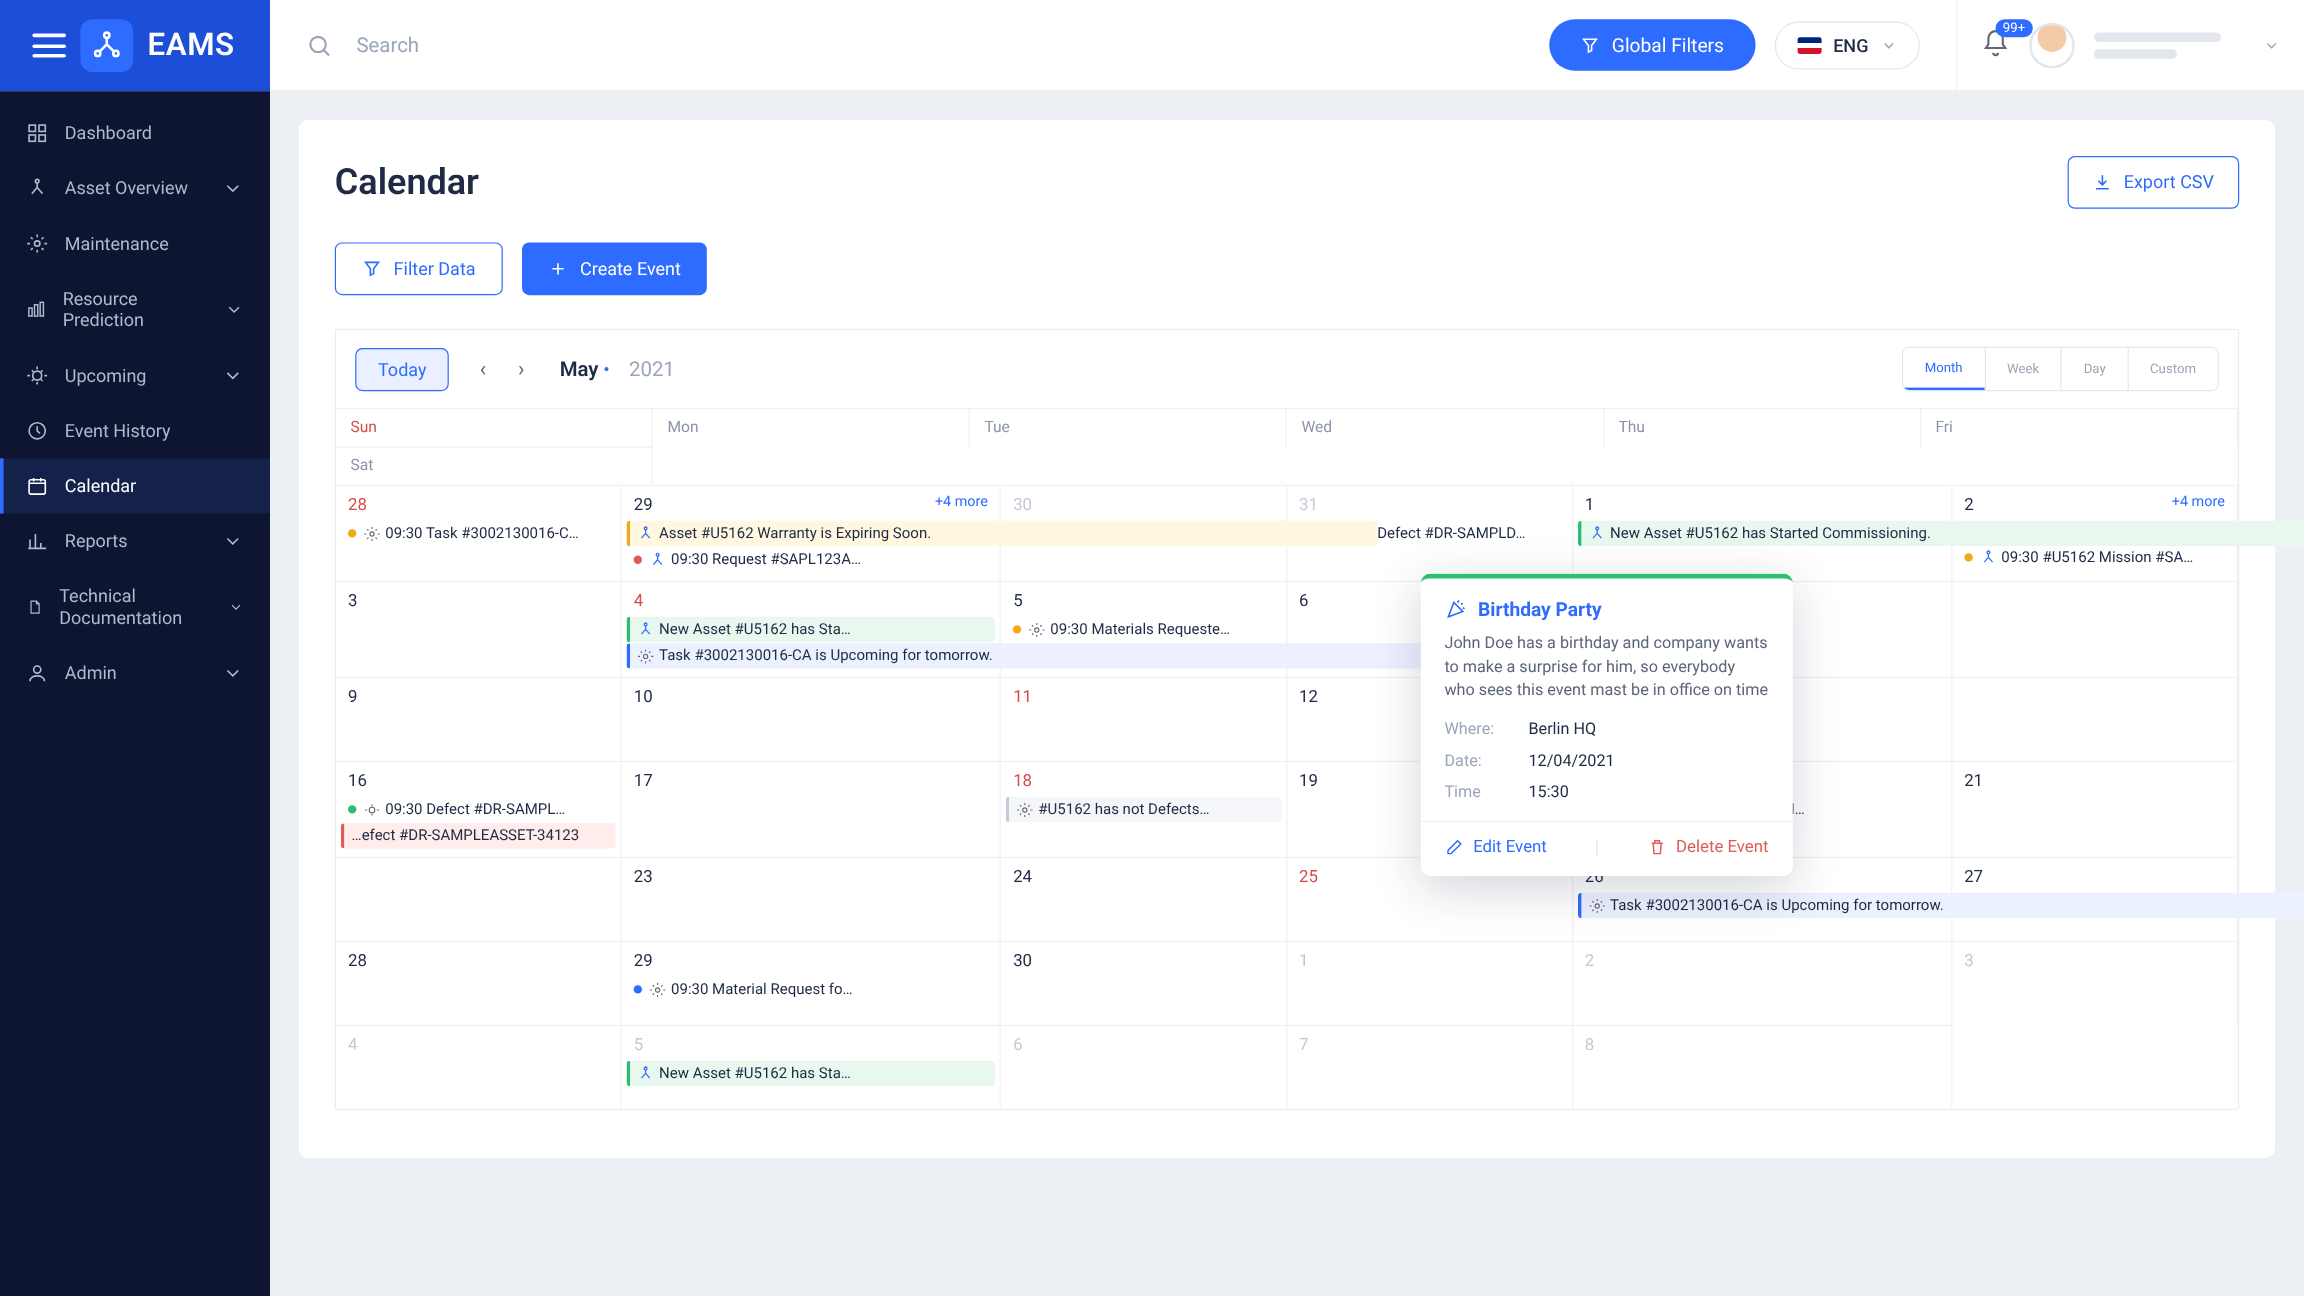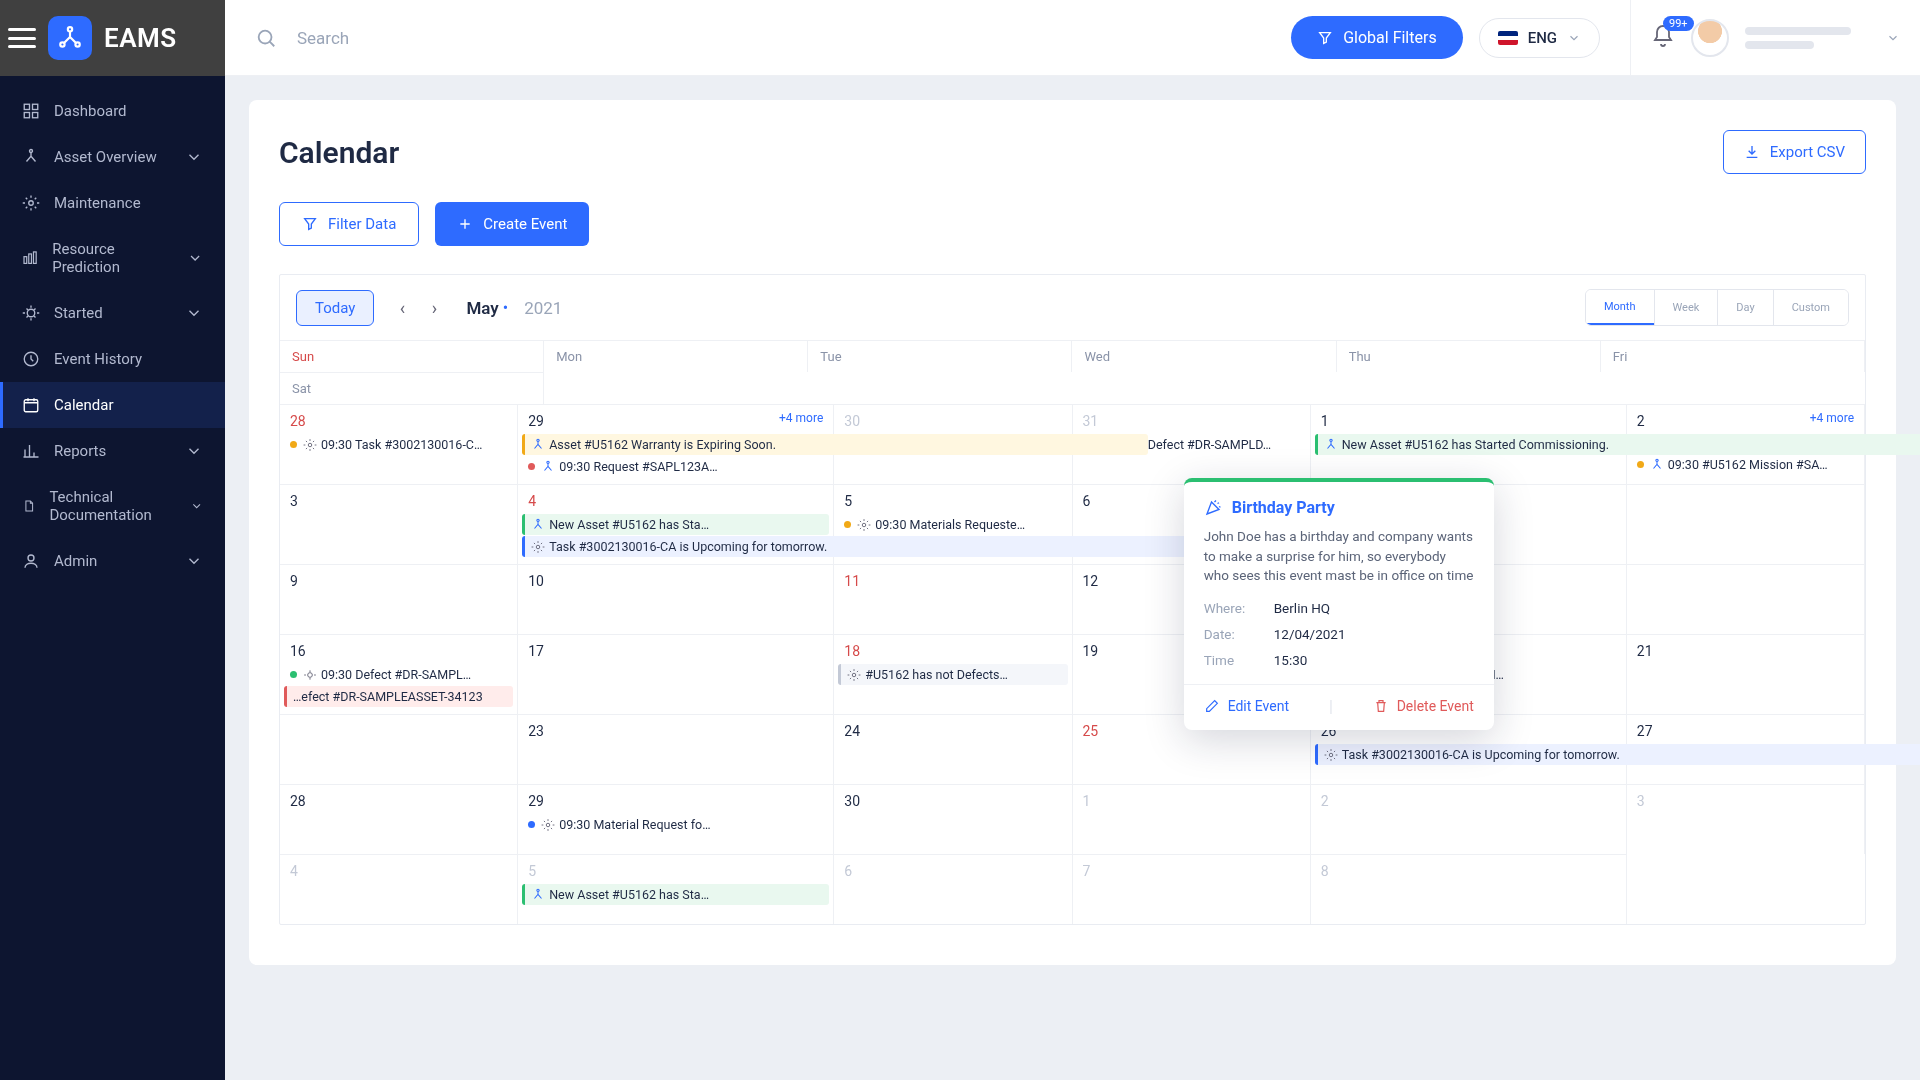--- a/index.html
+++ b/index.html
@@ -1,20 +1,20 @@
 <!DOCTYPE html>
 <html><head>
 <meta charset="utf-8">
 <style>
 * { margin:0; padding:0; box-sizing:border-box; font-family: -apple-system, BlinkMacSystemFont, "Segoe UI", Roboto, sans-serif; }
 body { background:#eceff4; width:1920px; height:1080px; overflow:hidden; color:#1f2a44; }
 
 
 .topbar { position:absolute; left:0; top:0; right:0; height:76px; display:flex; align-items:center; }
-.brand { width:225px; height:76px; background:#404040; display:flex; align-items:center; gap:12px; padding:0 8px; }
+.brand { width:225px; height:76px; background:#1d4ed8; display:flex; align-items:center; gap:12px; padding:0 27px; }
 .hamburger { width:28px; height:20px; display:flex; flex-direction:column; justify-content:space-between; cursor:pointer; }
 .hamburger span { display:block; height:3px; background:#fff; border-radius:2px; }
 .logo { width:44px; height:44px; background:#2e6bff; border-radius:10px; display:flex; align-items:center; justify-content:center; }
 .logo svg { width:26px; height:26px; }
 .brand-name { color:#fff; font-size:26px; font-weight:600; letter-spacing:.5px; }
 
 .searchbar { flex:1; height:76px; background:#fff; display:flex; align-items:center; padding:0 30px; border-bottom:1px solid #eef0f4; }
 .searchbar input { border:none; outline:none; font-size:17px; flex:1; background:transparent; padding:8px; color:#556; }
 .searchbar input::placeholder { color:#9aa5b8; }
 .search-ic { width:22px; height:22px; stroke:#9aa5b8; margin-right:12px; }
@@ -197,21 +197,21 @@
   <span>Resource Prediction</span>
   <svg class="nav-chev" viewBox="0 0 24 24" fill="none" stroke-width="2">
         <path d="M6 9l6 6 6-6"></path>
       </svg>
     </div>
     <div class="nav-item">
       <svg viewBox="0 0 24 24">
         <circle cx="12" cy="12" r="5"></circle>
         <path d="M12 2v3M12 19v3M4 12H1M23 12h-3M6 6l2 2M16 16l2 2M6 18l2-2M16 8l2-2"></path>
       </svg>
-  <span>Started</span>
+  <span>Upcoming</span>
   <svg class="nav-chev" viewBox="0 0 24 24" fill="none" stroke-width="2">
         <path d="M6 9l6 6 6-6"></path>
       </svg>
     </div>
     <div class="nav-item">
       <svg viewBox="0 0 24 24">
         <circle cx="12" cy="12" r="9"></circle>
         <path d="M12 7v5l3 3"></path>
       </svg>
   <span>Event History</span>

